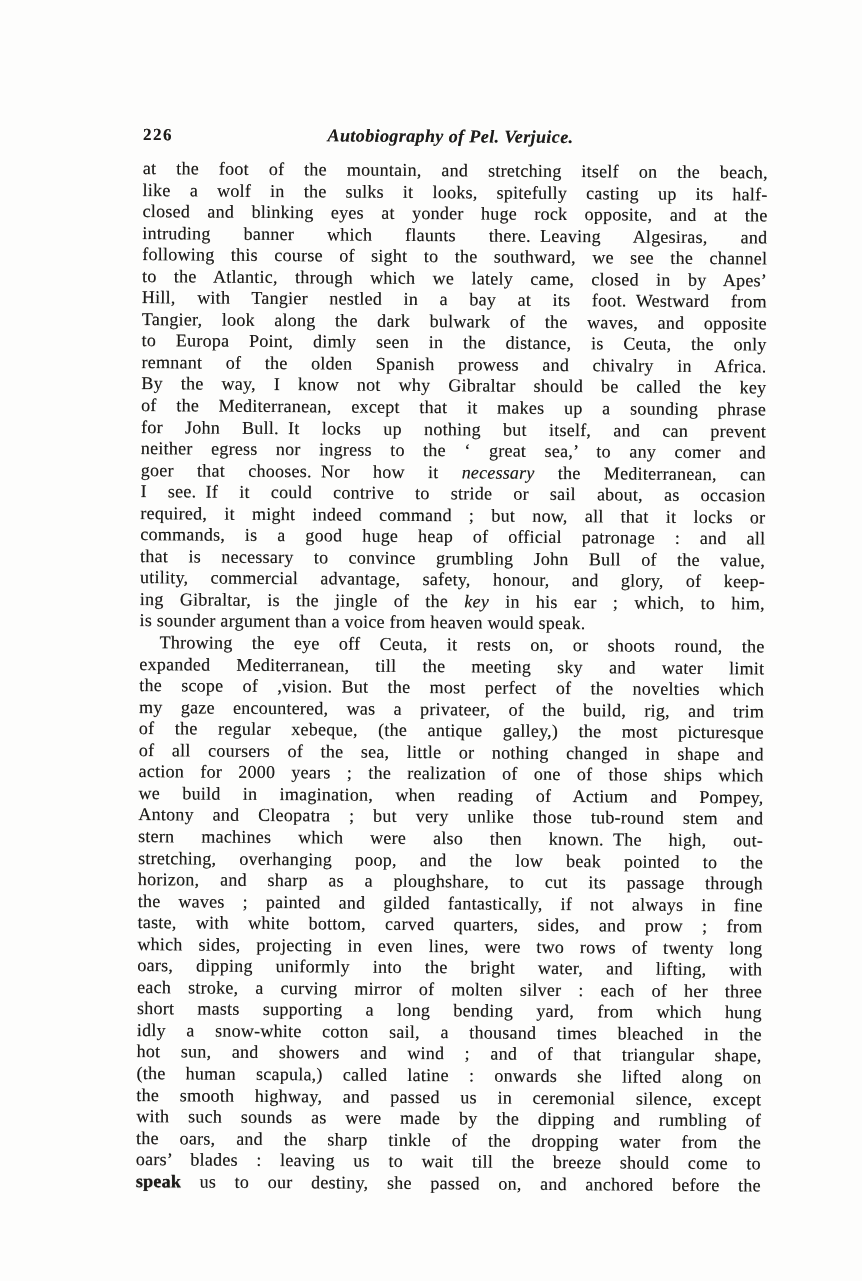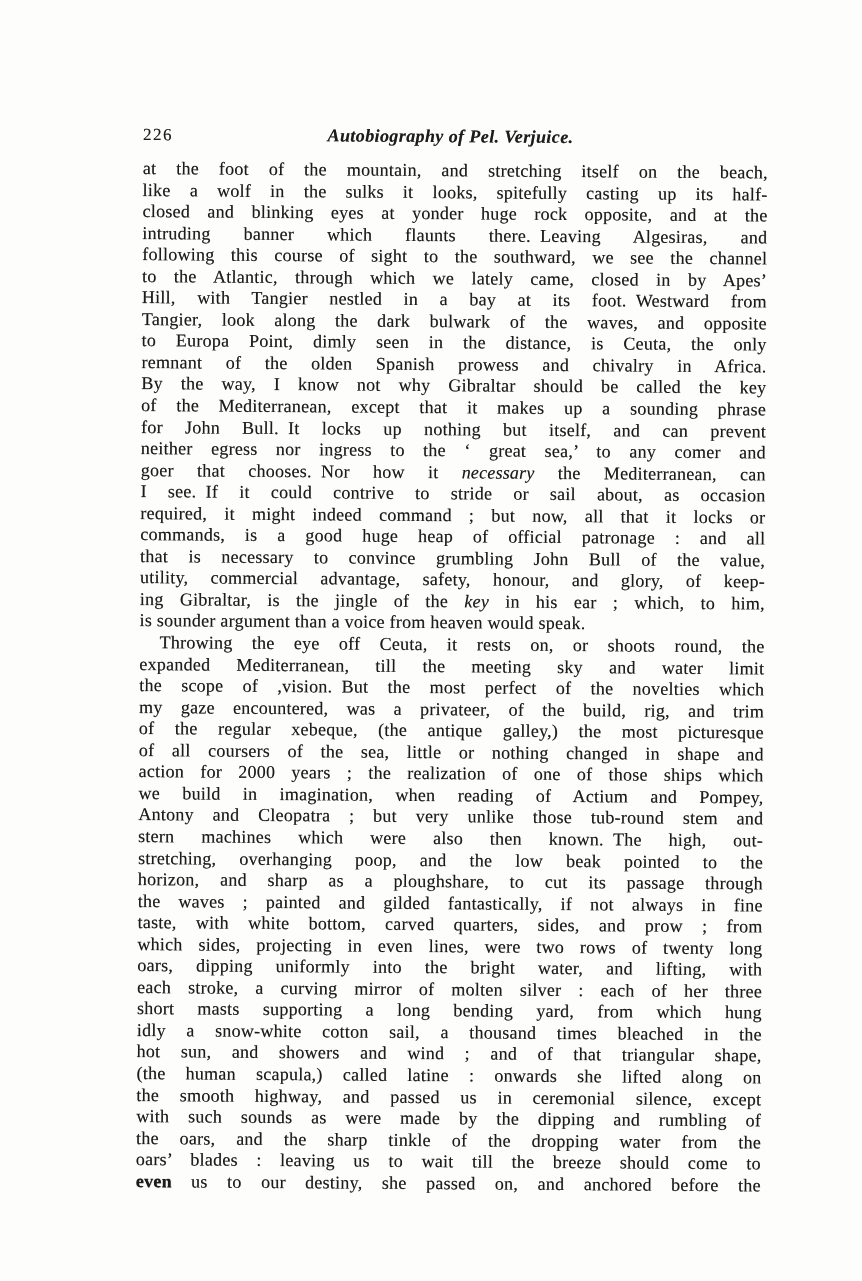--- a/index.html
+++ b/index.html
@@ -21,21 +21,21 @@
     font-family: "Liberation Serif", serif;
     color: #1d1c1a;
   }
   .page-header {
     display: flex;
     align-items: baseline;
     margin: 124px 94px 0 143px;
   }
   .page-number {
     font-size: 17px;
-    font-weight: normal;
+    font-weight: bold;
     letter-spacing: 1.5px;
     text-shadow: 0 0 0.5px rgba(25,23,20,0.55);
   }
   .page-title {
     flex: 1;
     text-align: center;
     font-style: italic;
     font-weight: bold;
     font-size: 18px;
     letter-spacing: 0.4px;
@@ -107,15 +107,15 @@
       <div class="line">oars, dipping uniformly into the bright water, and lifting, with</div>
       <div class="line">each stroke, a curving mirror of molten silver : each of her three</div>
       <div class="line">short masts supporting a long bending yard, from which hung</div>
       <div class="line">idly a snow-white cotton sail, a thousand times bleached in the</div>
       <div class="line">hot sun, and showers and wind ; and of that triangular shape,</div>
       <div class="line">(the human scapula,) called latine : onwards she lifted along on</div>
       <div class="line">the smooth highway, and passed us in ceremonial silence, except</div>
       <div class="line">with such sounds as were made by the dipping and rumbling of</div>
       <div class="line">the oars, and the sharp tinkle of the dropping water from the</div>
       <div class="line">oars’ blades : leaving us to wait till the breeze should come to</div>
-      <div class="line"><b>even</b> us to our destiny, she passed on, and anchored before the</div>
+      <div class="line"><b>speak</b> us to our destiny, she passed on, and anchored before the</div>
     </div>
 </div>
 
 </body></html>

